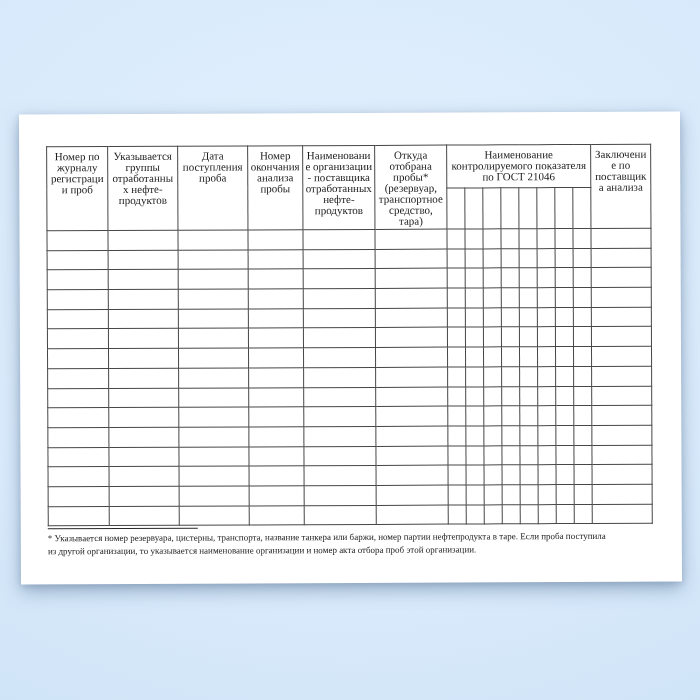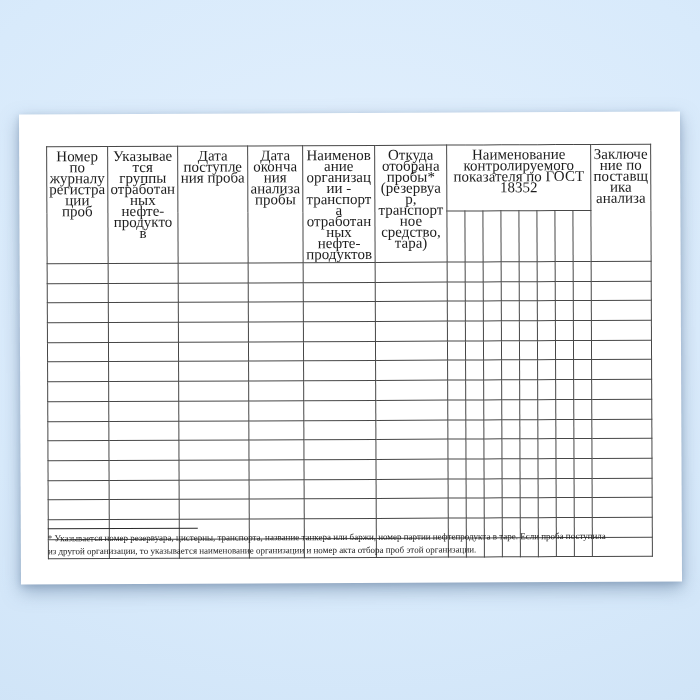--- a/index.html
+++ b/index.html
@@ -30,21 +30,21 @@
     table-layout: fixed;
     border: 1.4px solid #3a3a3a;
   }
   .form th, .form td {
     border: 1px solid #474747;
     padding: 0;
     overflow: hidden;
   }
   .form th {
     font-weight: normal;
-    font-size: 15px;
+    font-size: 11px;
     line-height: 11px;
     text-align: center;
     vertical-align: top;
     padding: 4px 2px 2px 2px;
     overflow-wrap: break-word;
   }
   tr.hr1 { height: 36px; }
   tr.hr2 { height: 39px; }
   .form tbody tr { height: 19.7px; }
   .footnote-rule {
@@ -84,24 +84,24 @@
         <col style="width:18px">
         <col style="width:18px">
         <col style="width:18px">
       <col style="width:60px">
     </colgroup>
     <thead>
       <tr class="hr1">
         <th rowspan="2">Номер по журналу регистрации проб</th>
         <th rowspan="2">Указывается группы отработанных нефте-продуктов</th>
         <th rowspan="2">Дата поступления проба</th>
-        <th rowspan="2">Дата окончания анализа пробы</th>
-        <th rowspan="2">Наименование организации - транспорта отработанных нефте-продуктов</th>
+        <th rowspan="2">Номер окончания анализа пробы</th>
+        <th rowspan="2">Наименование организации - поставщика отработанных нефте-продуктов</th>
         <th rowspan="2">Откуда отобрана пробы* (резервуар, транспортное средство, тара)</th>
-        <th colspan="8">Наименование контролируемого показателя по ГОСТ 18352</th>
+        <th colspan="8">Наименование контролируемого показателя по ГОСТ 21046</th>
         <th rowspan="2">Заключение по поставщика анализа</th>
       </tr>
       <tr class="hr2" id="sub-row">
           <th></th>
           <th></th>
           <th></th>
           <th></th>
           <th></th>
           <th></th>
           <th></th>

